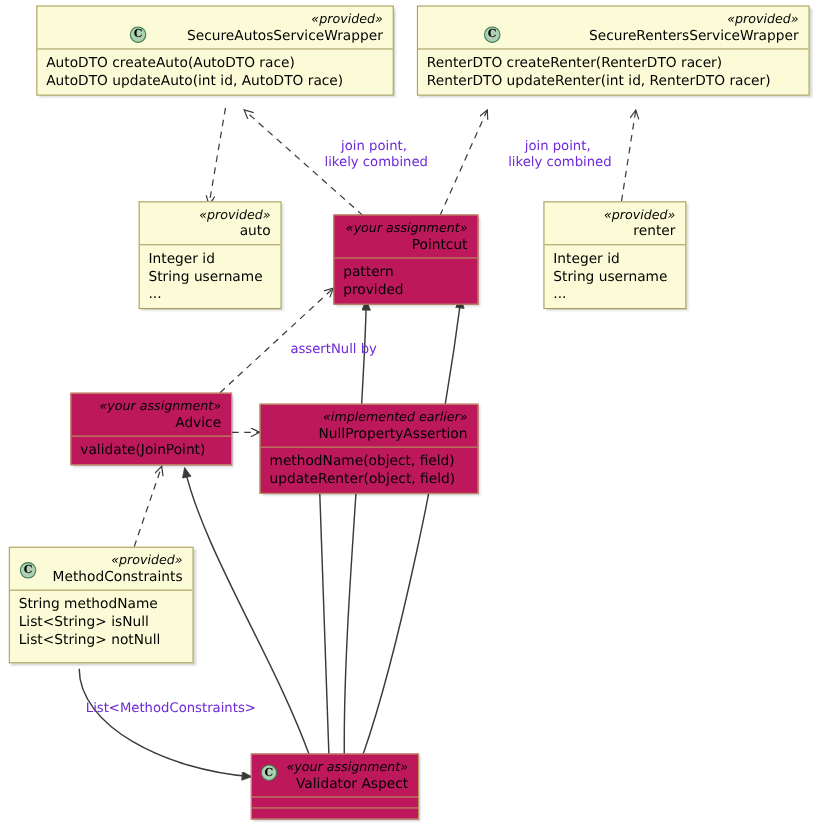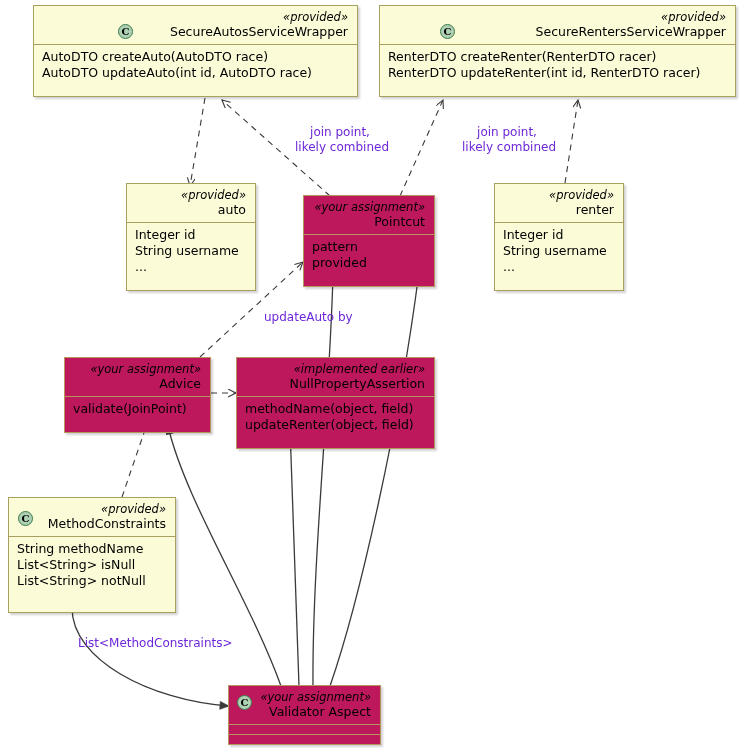--- a/index.html
+++ b/index.html
@@ -56,21 +56,21 @@
     font-size: 12.5px;
   }
   .node .sep {
     height: 1px;
     background: #a8a060;
   }
   .node.peach .sep {
     background: #b8945f;
   }
   .node .body {
-    padding: 4px 8px 15px 8px;
+    padding: 4px 8px 5px 8px;
     line-height: 1.28;
   }
   .node .body div {
     white-space: nowrap;
   }
   .node .footer {
     height: 8px;
   }
   .cbadge {
     position: absolute;
@@ -204,21 +204,21 @@
     <div class="hdr">
       <span class="stereo">«your assignment»</span>
       <span class="nm">Advice</span>
     </div>
     <div class="sep"></div>
     <div class="body">
       <div>validate(JoinPoint)</div>
     </div>
   </div>
 
-  <div class="node peach" style="left:236px; top:357px; width:199px;">
+  <div class="node peach" style="left:236px; top:367px; width:199px;">
     <div class="hdr">
       <span class="stereo">«implemented earlier»</span>
       <span class="nm">NullPropertyAssertion</span>
     </div>
     <div class="sep"></div>
     <div class="body">
       <div>methodName(object, field)</div>
       <div>updateRenter(object, field)</div>
     </div>
   </div>
@@ -254,20 +254,20 @@
     <div>join point,</div>
     <div>likely combined</div>
   </div>
 
   <div class="edge-label center" style="left:462px; top:125px; width:90px;">
     <div>join point,</div>
     <div>likely combined</div>
   </div>
 
   <div class="edge-label" style="left:264px; top:310px;">
-    <span>updateAuto by</span>
+    <span>assertNull by</span>
   </div>
 
   <div class="edge-label" style="left:78px; top:636px;">
     <span>List&lt;MethodConstraints&gt;</span>
   </div>
 
 </div>
 
 </body></html>

